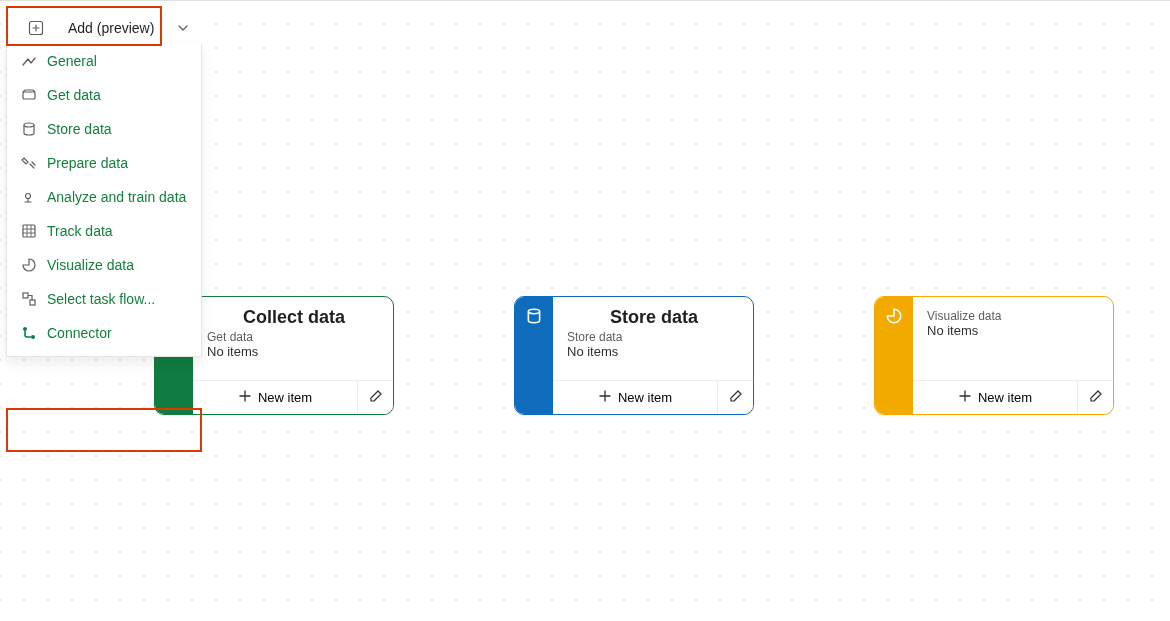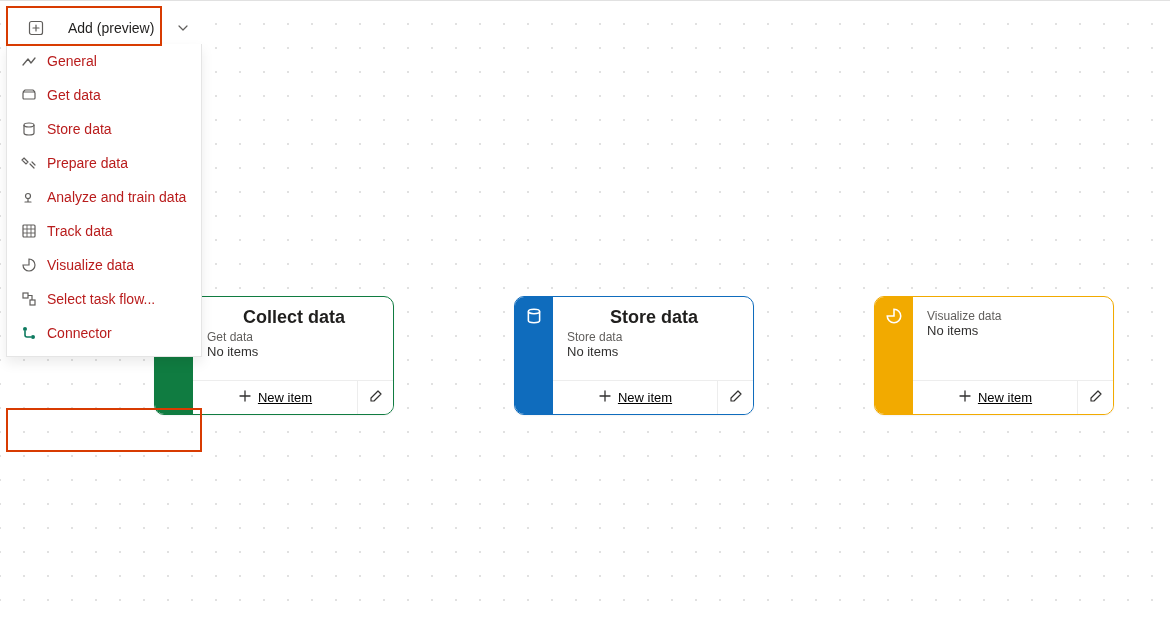--- a/index.html
+++ b/index.html
@@ -87,21 +87,21 @@
       font-size: 12px;
       color: #605e5c;
       padding: 10px 12px 6px 12px;
     }
     .dropdown .item {
       display: flex;
       align-items: center;
       gap: 10px;
       padding: 9px 14px;
       font-size: 14px;
-      color: #b91c1c;
+      color: #15803d;
       cursor: pointer;
     }
     .dropdown .item .icon {
       width: 16px;
       height: 16px;
       display: inline-flex;
       align-items: center;
       justify-content: center;
       color: #605e5c;
     }
@@ -165,21 +165,20 @@
     .card .footer .new-item {
       flex: 1;
       display: inline-flex;
       align-items: center;
       justify-content: center;
       gap: 6px;
       font-size: 13px;
       background: #fff;
       border: none;
       cursor: pointer;
-      text-decoration: underline;
     }
     .card .footer .edit {
       width: 36px;
       display: inline-flex;
       align-items: center;
       justify-content: center;
       border-left: 1px solid #ededed;
       background: #fff;
       border-top: none;
       border-right: none;

